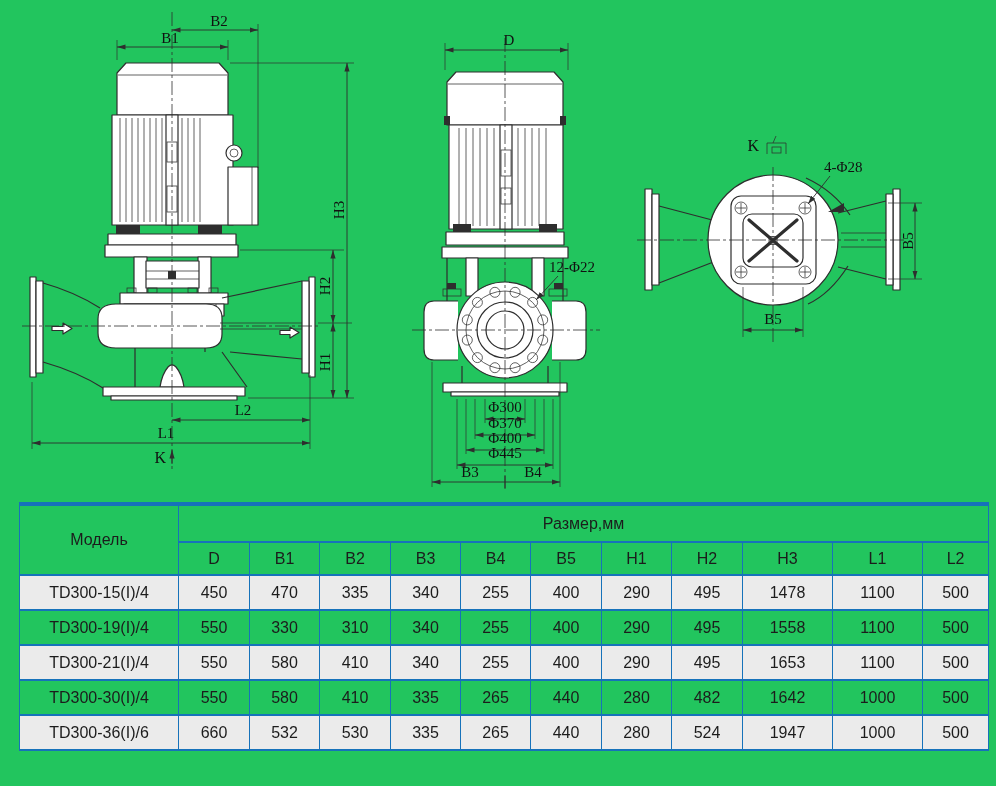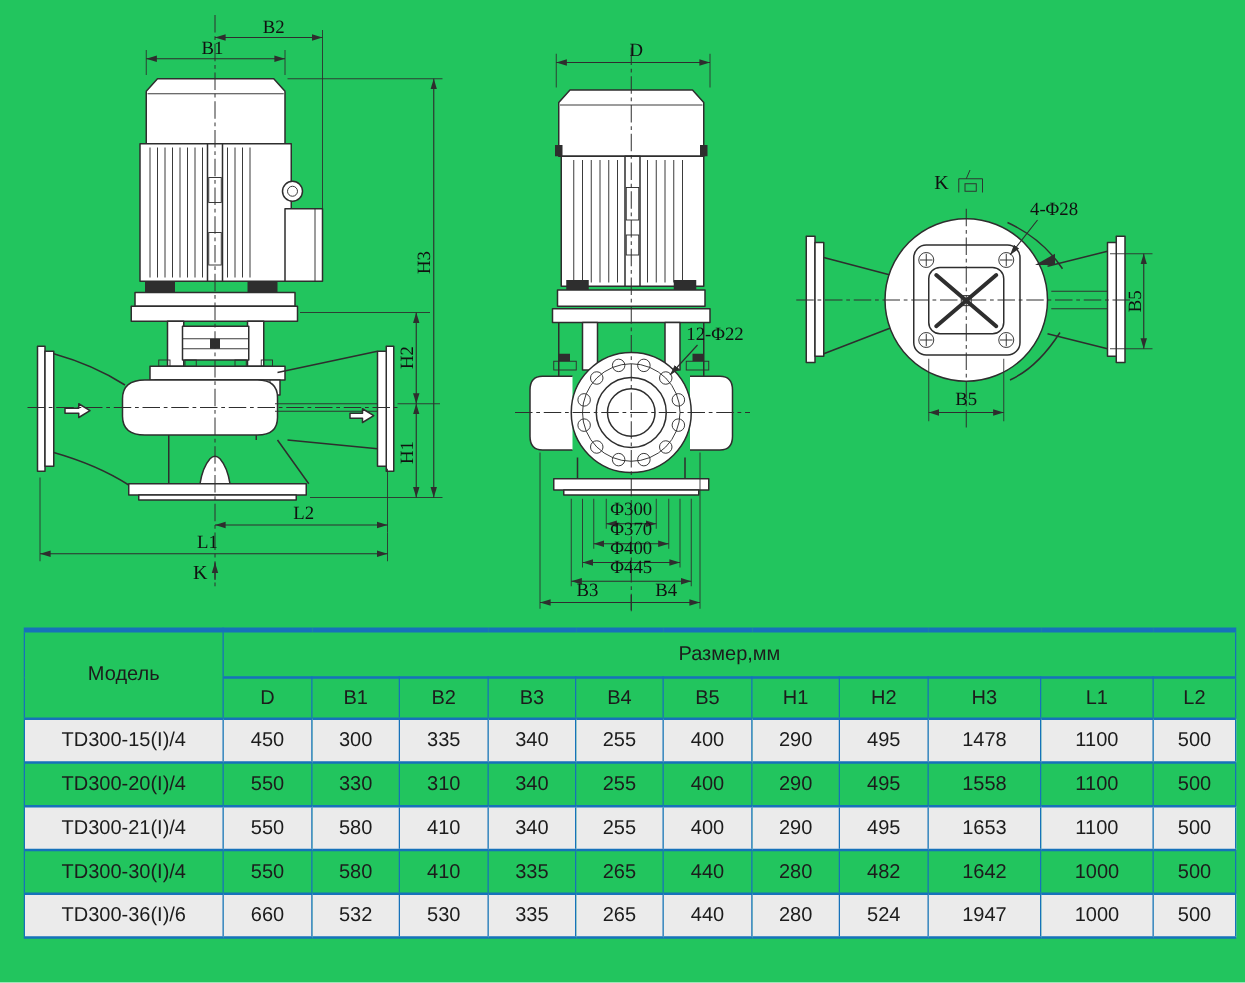--- a/index.html
+++ b/index.html
@@ -262,33 +262,33 @@
             <th>H2</th>
             <th>H3</th>
             <th>L1</th>
             <th>L2</th>
           </tr>
     </thead>
     <tbody id="table-body">
           <tr class="shaded">
             <td>TD300-15(I)/4</td>
             <td>450</td>
-            <td>300</td>
+            <td>470</td>
             <td>335</td>
             <td>340</td>
             <td>255</td>
             <td>400</td>
             <td>290</td>
             <td>495</td>
             <td>1478</td>
             <td>1100</td>
             <td>500</td>
           </tr>
           <tr>
-            <td>TD300-20(I)/4</td>
+            <td>TD300-19(I)/4</td>
             <td>550</td>
             <td>330</td>
             <td>310</td>
             <td>340</td>
             <td>255</td>
             <td>400</td>
             <td>290</td>
             <td>495</td>
             <td>1558</td>
             <td>1100</td>

